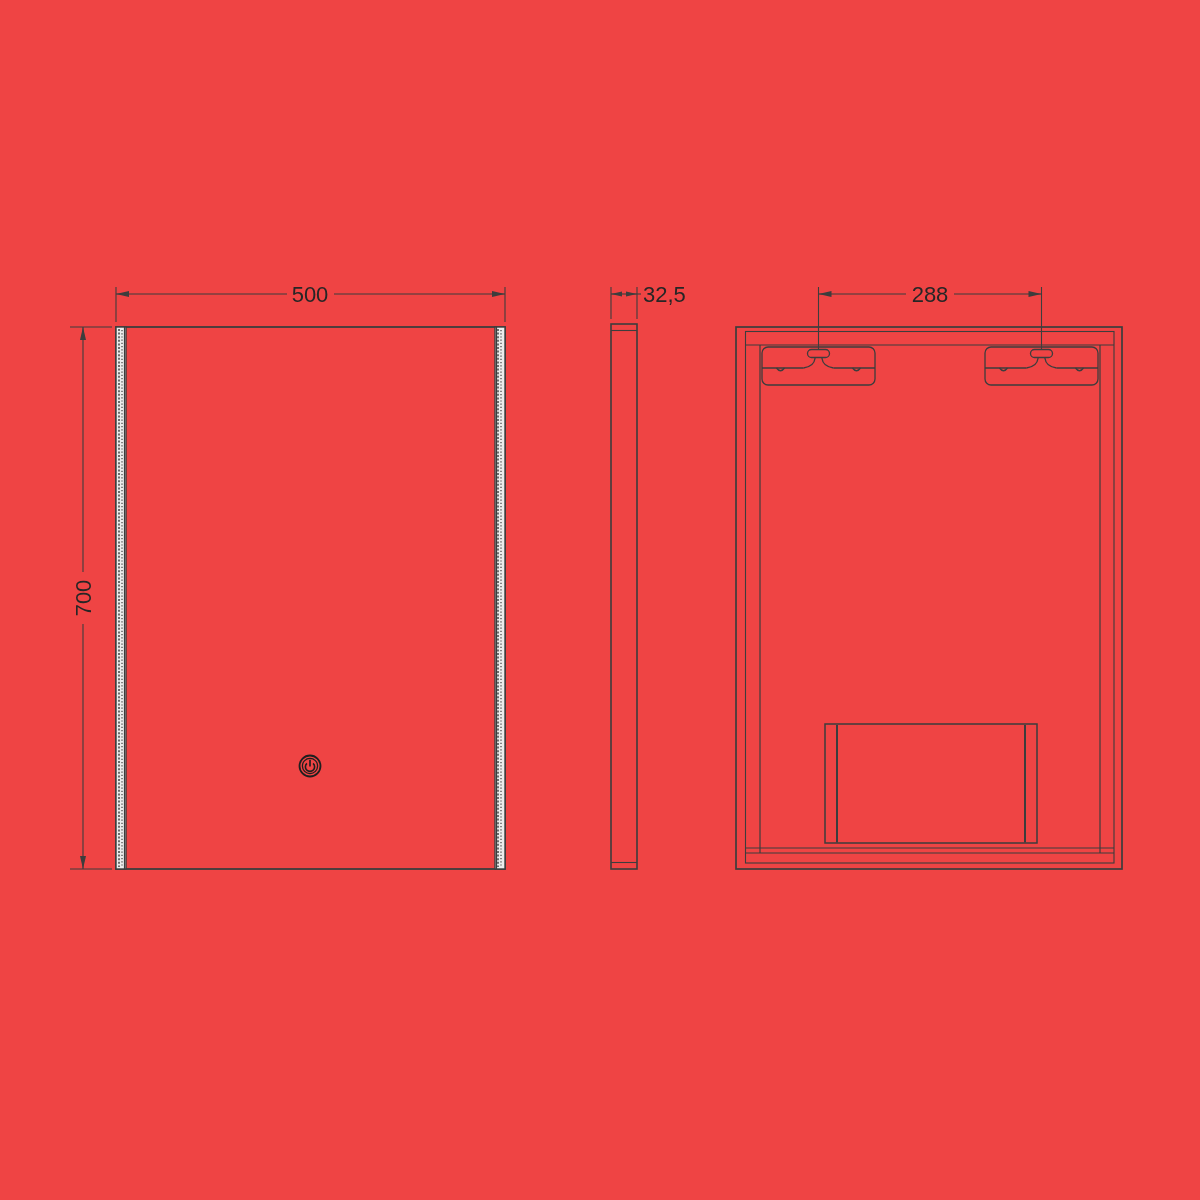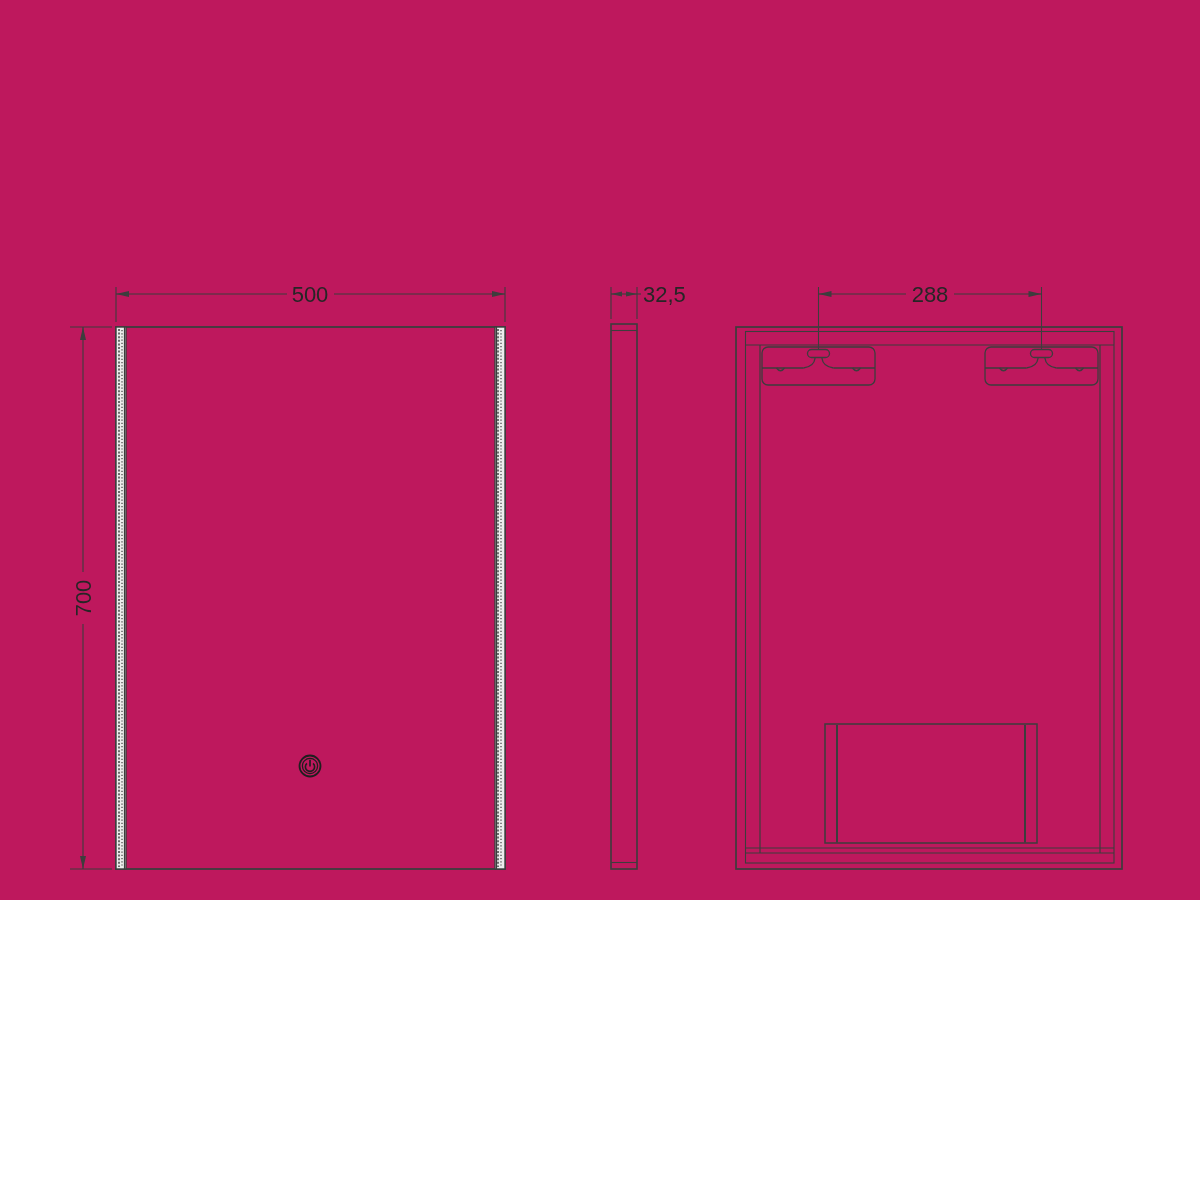--- a/index.html
+++ b/index.html
@@ -1,17 +1,17 @@
 <!DOCTYPE html>
 <html><head>
 <meta charset="utf-8">
 <style>
   html,body{margin:0;padding:0;background:#fff;}
   .canvas{
-    position:relative;width:1200px;height:900px;background:#be185d;
+    position:relative;width:1200px;height:1200px;background:#ef4444;
     font-family:"Liberation Sans", sans-serif;overflow:hidden;
   }
   svg text{
     font-family:"Liberation Sans", sans-serif;
     font-size:22px;fill:#262626;
   }
 </style>
 </head>
 <body>
 

